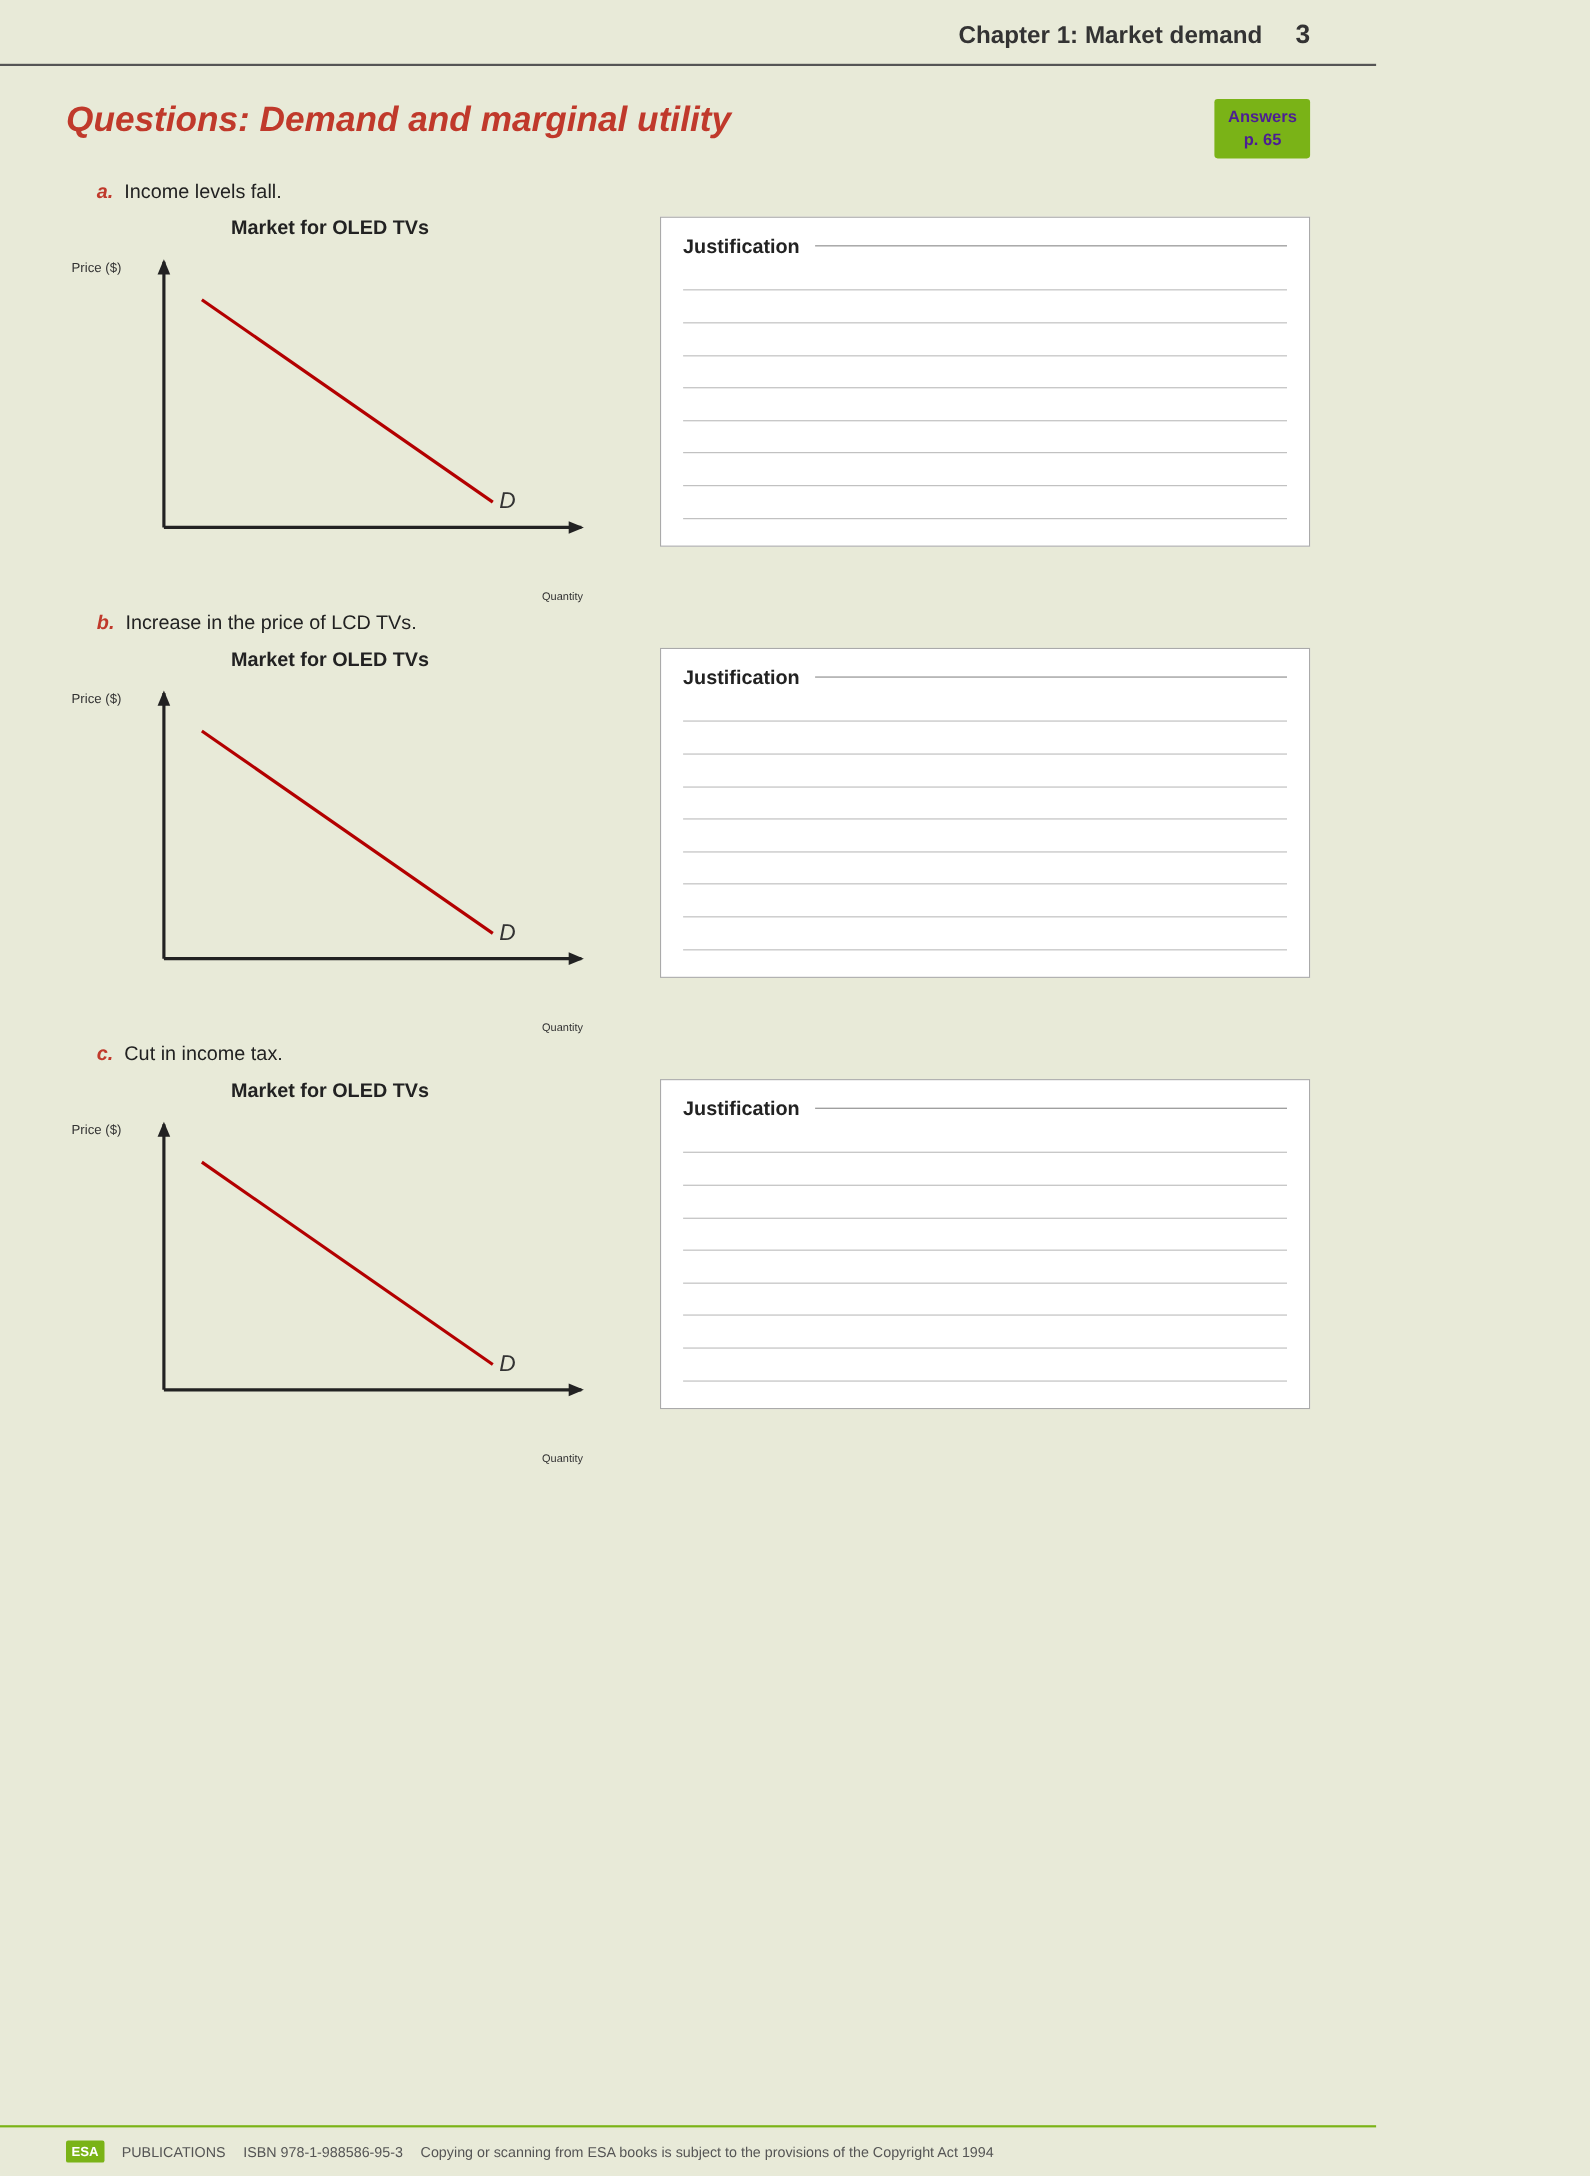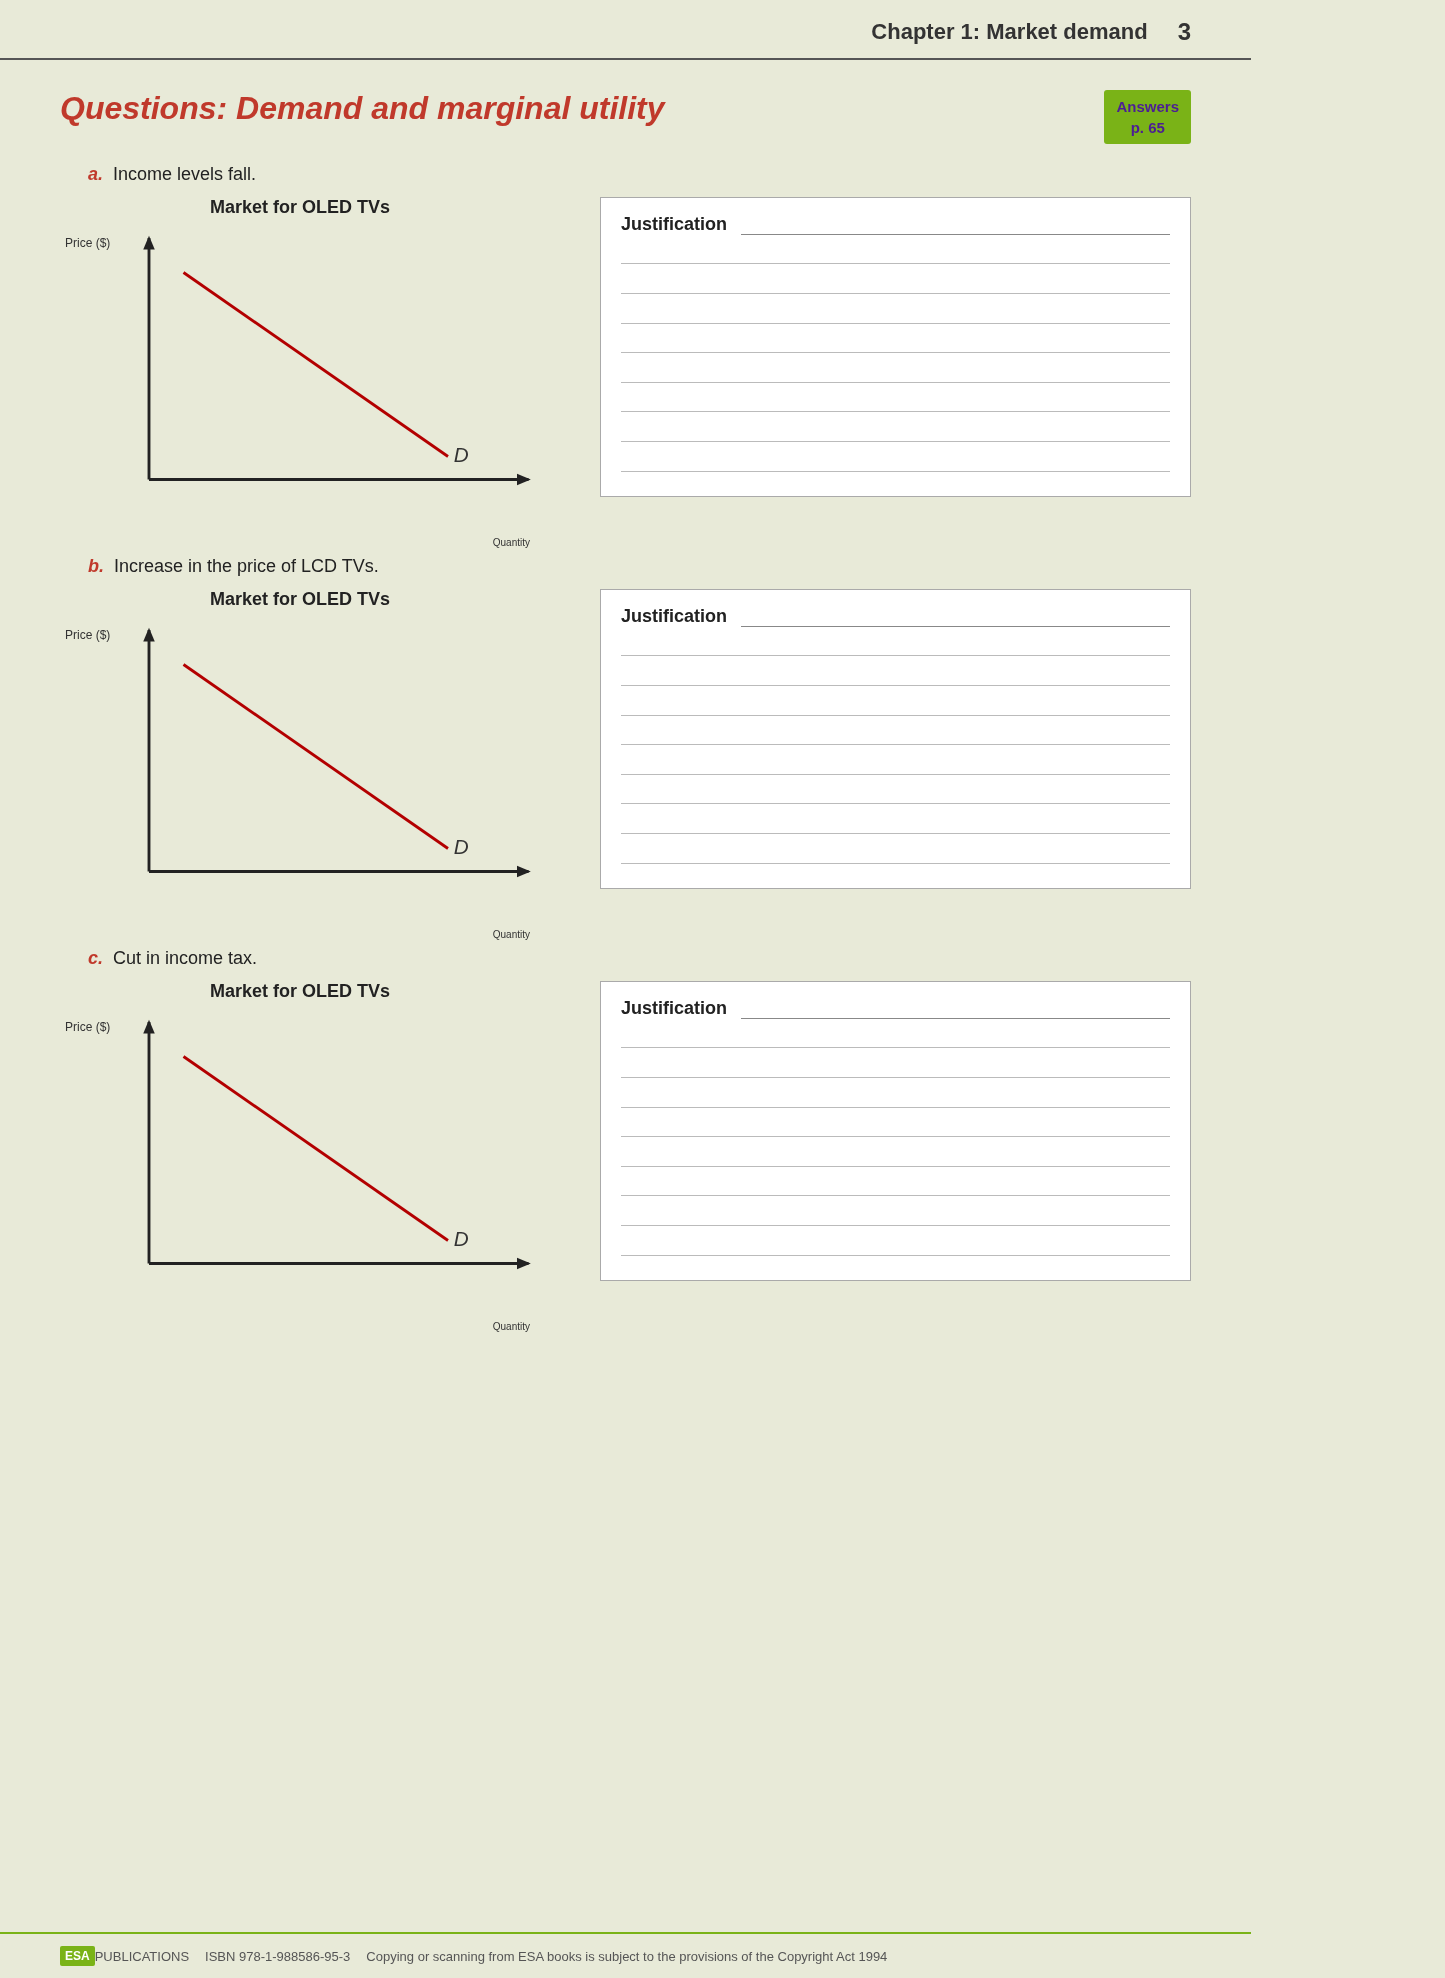--- a/index.html
+++ b/index.html
@@ -154,21 +154,21 @@
       border: 1.5px solid #aaa;
       padding: 16px 20px 10px 20px;
       background: white;
       min-height: 300px;
       display: flex;
       flex-direction: column;
     }
 
     .justification-header {
       display: flex;
-      align-items: flex-end;
+      align-items: flex-start;
       margin-bottom: 14px;
       gap: 14px;
     }
 
     .justification-label {
       font-size: 18px;
       font-weight: bold;
       color: #222;
       white-space: nowrap;
     }
@@ -202,21 +202,21 @@
       border-top: 2px solid #7ab317;
       display: flex;
       align-items: center;
       gap: 16px;
       background-color: #e8ead8;
     }
 
     .footer-logo {
       display: flex;
       align-items: center;
-      gap: 0;
+      gap: 16px;
     }
 
     .footer-logo-box {
       background-color: #7ab317;
       color: white;
       font-size: 12px;
       font-weight: bold;
       padding: 3px 5px;
       border-radius: 2px;
     }

